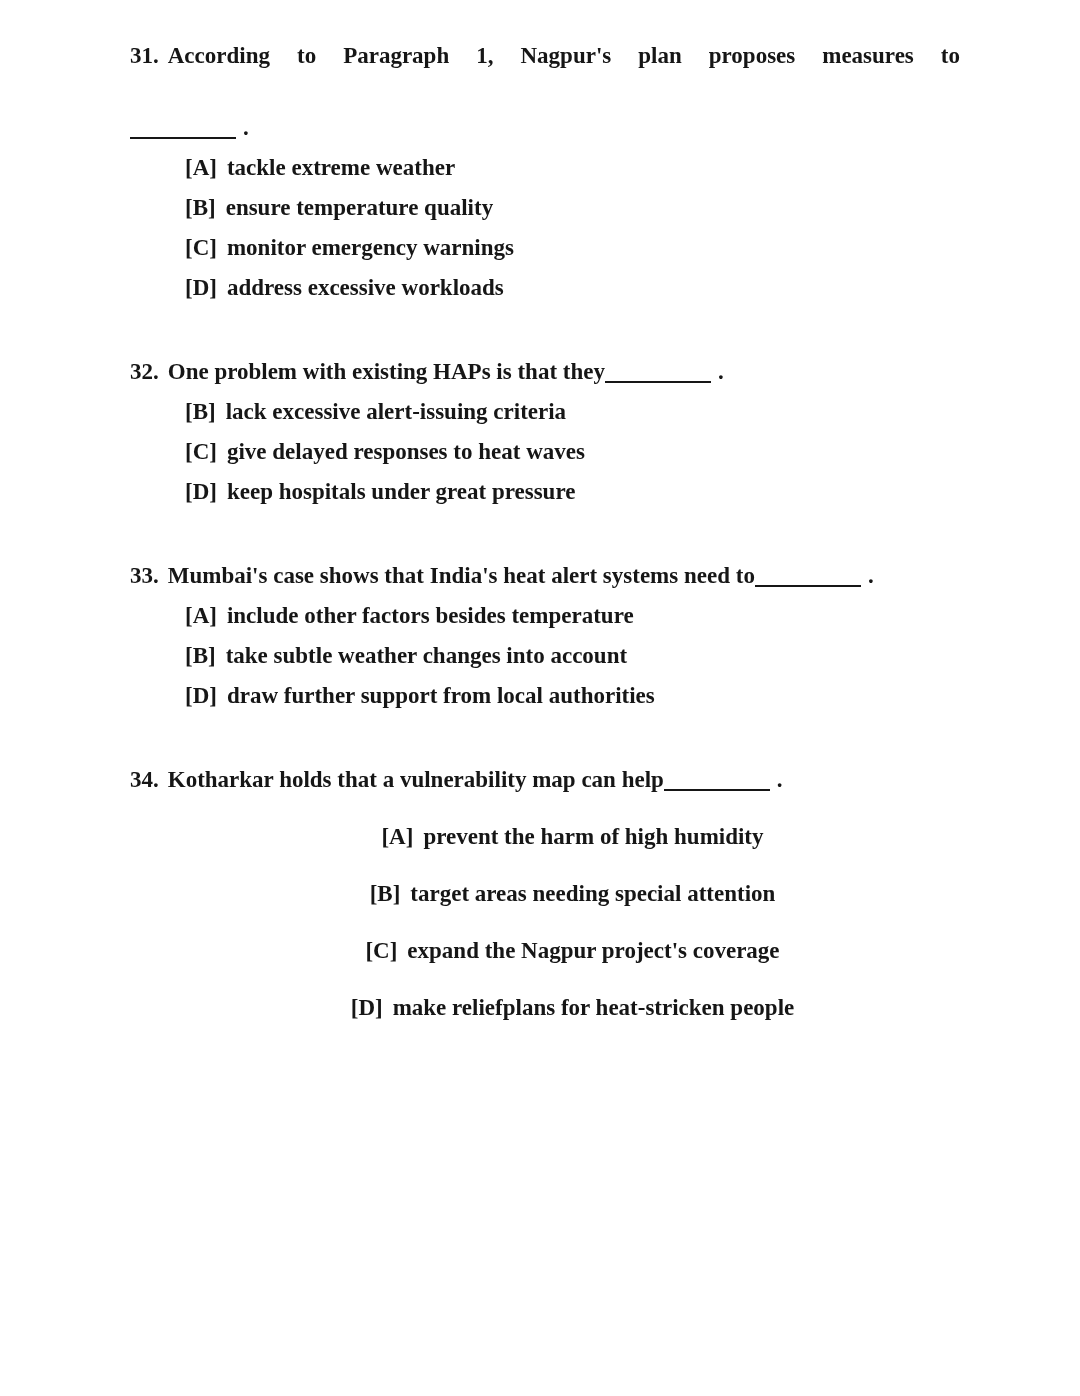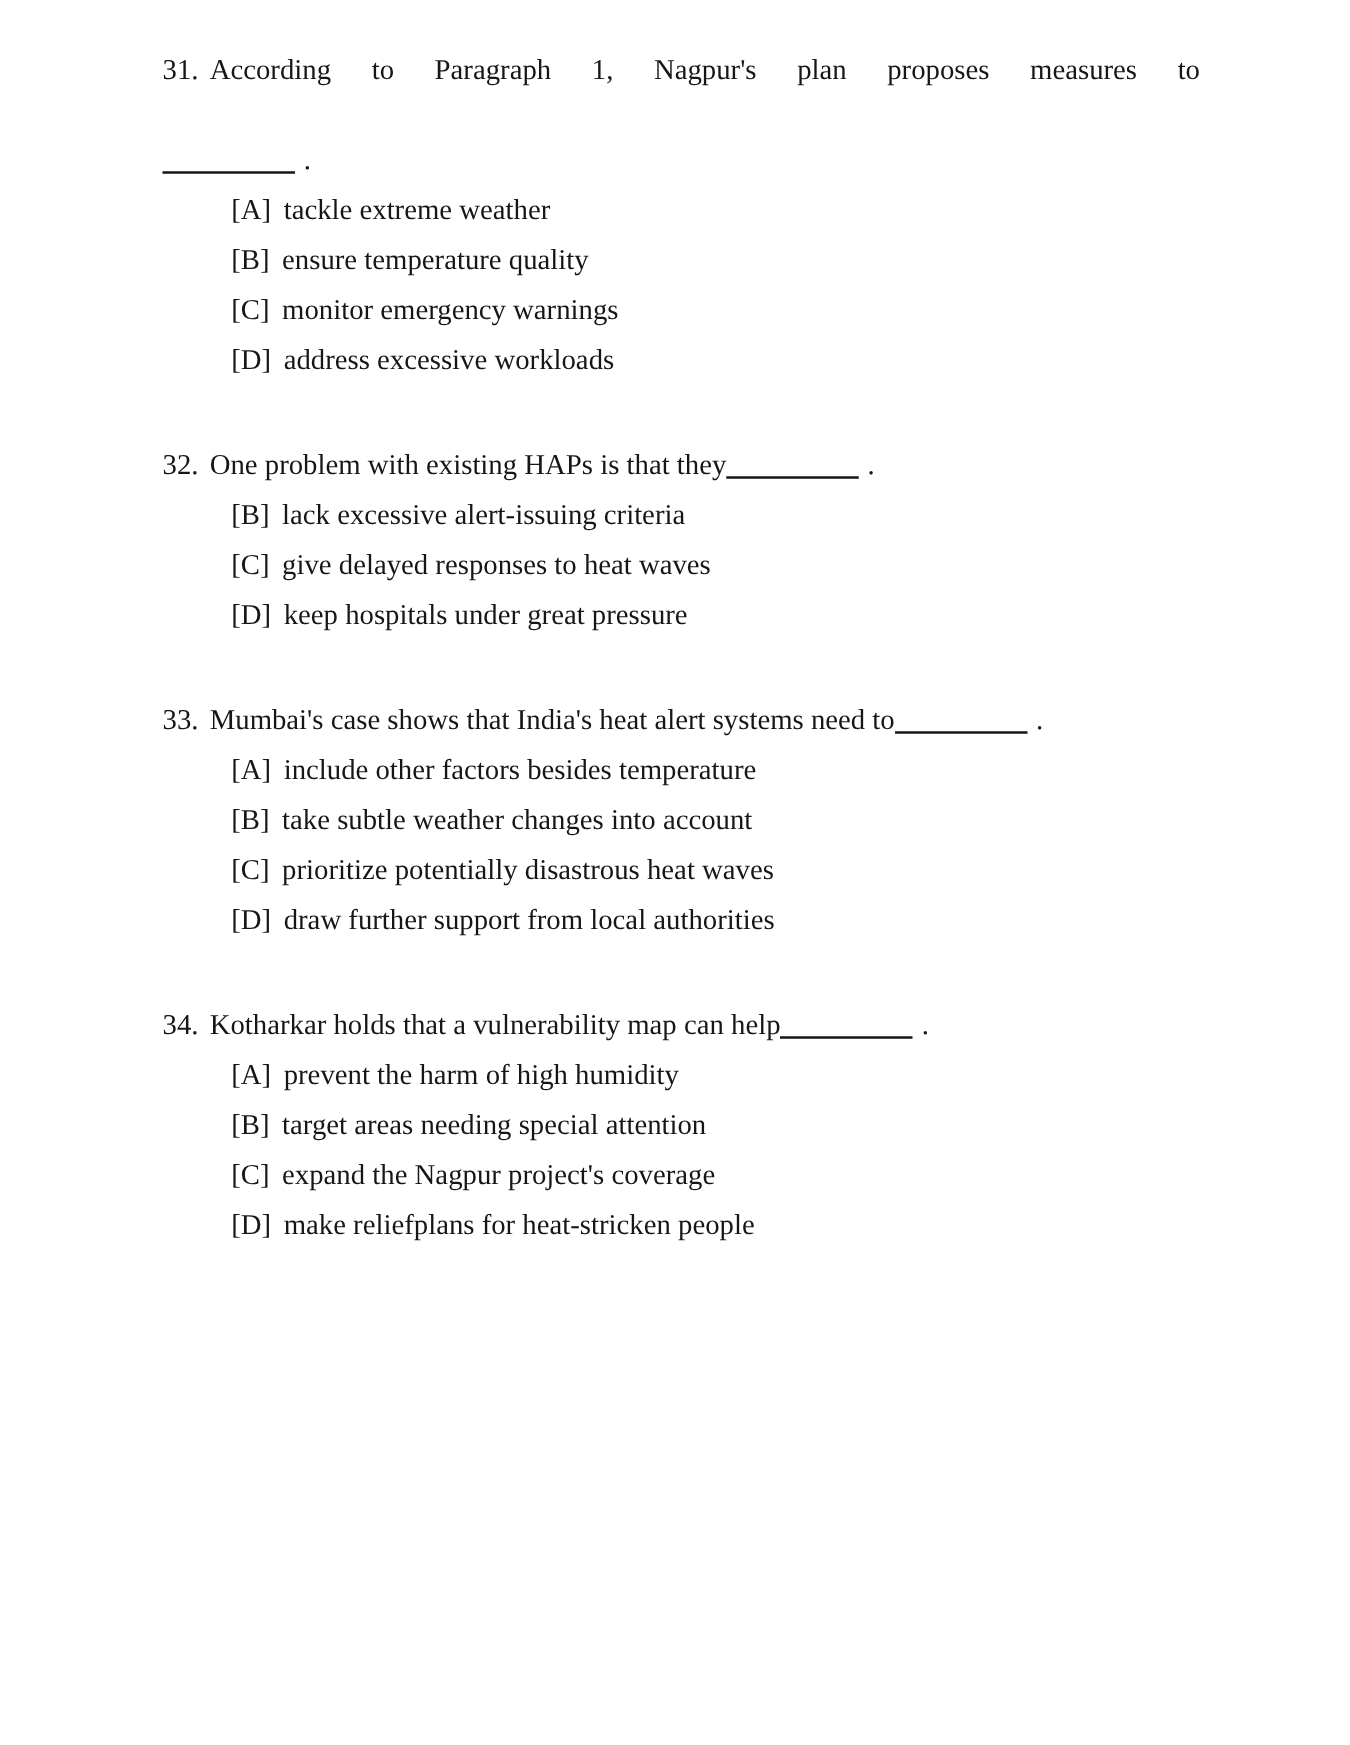--- a/index.html
+++ b/index.html
@@ -15,33 +15,34 @@
     background: #ffffff;
     padding: 42px 120px 0 130px;
     overflow: hidden;
     font-family: "Liberation Serif", "DejaVu Serif", serif;
     font-size: 23px;
     color: #161616;
   }
   .line {
     line-height: 28px;
     white-space: nowrap;
+    font-weight: bold;
   }
   
   .justify-line {
     white-space: normal;
     text-align: justify;
     text-align-last: justify;
     width: 830px;
   }
   .stem-line { margin-top: 56px; }
   .question:first-of-type .stem-line { margin-top: 0; }
   .blank-line { margin-top: 44px; }
   .option { margin-top: 12px; padding-left: 55px; }
-  .q34 .option { margin-top: 12px; }
+  .q34 .option { margin-top: 29px; text-align: center; }
   .q-num { margin-right: 9px; }
   .opt-label { margin-right: 10px; }
   .blank {
     display: inline-block;
     width: 106px;
     height: 1em;
     border-bottom: 2px solid #161616;
     vertical-align: -4px;
   }
   .period { margin-left: 7px; }
@@ -64,21 +65,20 @@
     <div class="line stem-line"><span class="q-num">32.</span><span>One problem with existing HAPs is that they</span><span class="blank"></span><span class="period">.</span></div>
     <div class="line option"><span class="opt-label">[B]</span><span>lack excessive alert-issuing criteria</span></div>
     <div class="line option"><span class="opt-label">[C]</span><span>give delayed responses to heat waves</span></div>
     <div class="line option"><span class="opt-label">[D]</span><span>keep hospitals under great pressure</span></div>
   </div>
 
   <div class="question">
     <div class="line stem-line"><span class="q-num">33.</span><span>Mumbai's case shows that India's heat alert systems need to</span><span class="blank"></span><span class="period">.</span></div>
     <div class="line option"><span class="opt-label">[A]</span><span>include other factors besides temperature</span></div>
     <div class="line option"><span class="opt-label">[B]</span><span>take subtle weather changes into account</span></div>
-    <div class="line option"><span class="opt-label">[C]</span><span>prioritize potentially disastrous heat waves</span></div>
     <div class="line option"><span class="opt-label">[D]</span><span>draw further support from local authorities</span></div>
   </div>
 
   <div class="question q34">
     <div class="line stem-line"><span class="q-num">34.</span><span>Kotharkar holds that a vulnerability map can help</span><span class="blank"></span><span class="period">.</span></div>
     <div class="line option"><span class="opt-label">[A]</span><span>prevent the harm of high humidity</span></div>
     <div class="line option"><span class="opt-label">[B]</span><span>target areas needing special attention</span></div>
     <div class="line option"><span class="opt-label">[C]</span><span>expand the Nagpur project's coverage</span></div>
     <div class="line option"><span class="opt-label">[D]</span><span>make reliefplans for heat-stricken people</span></div>
   </div>

